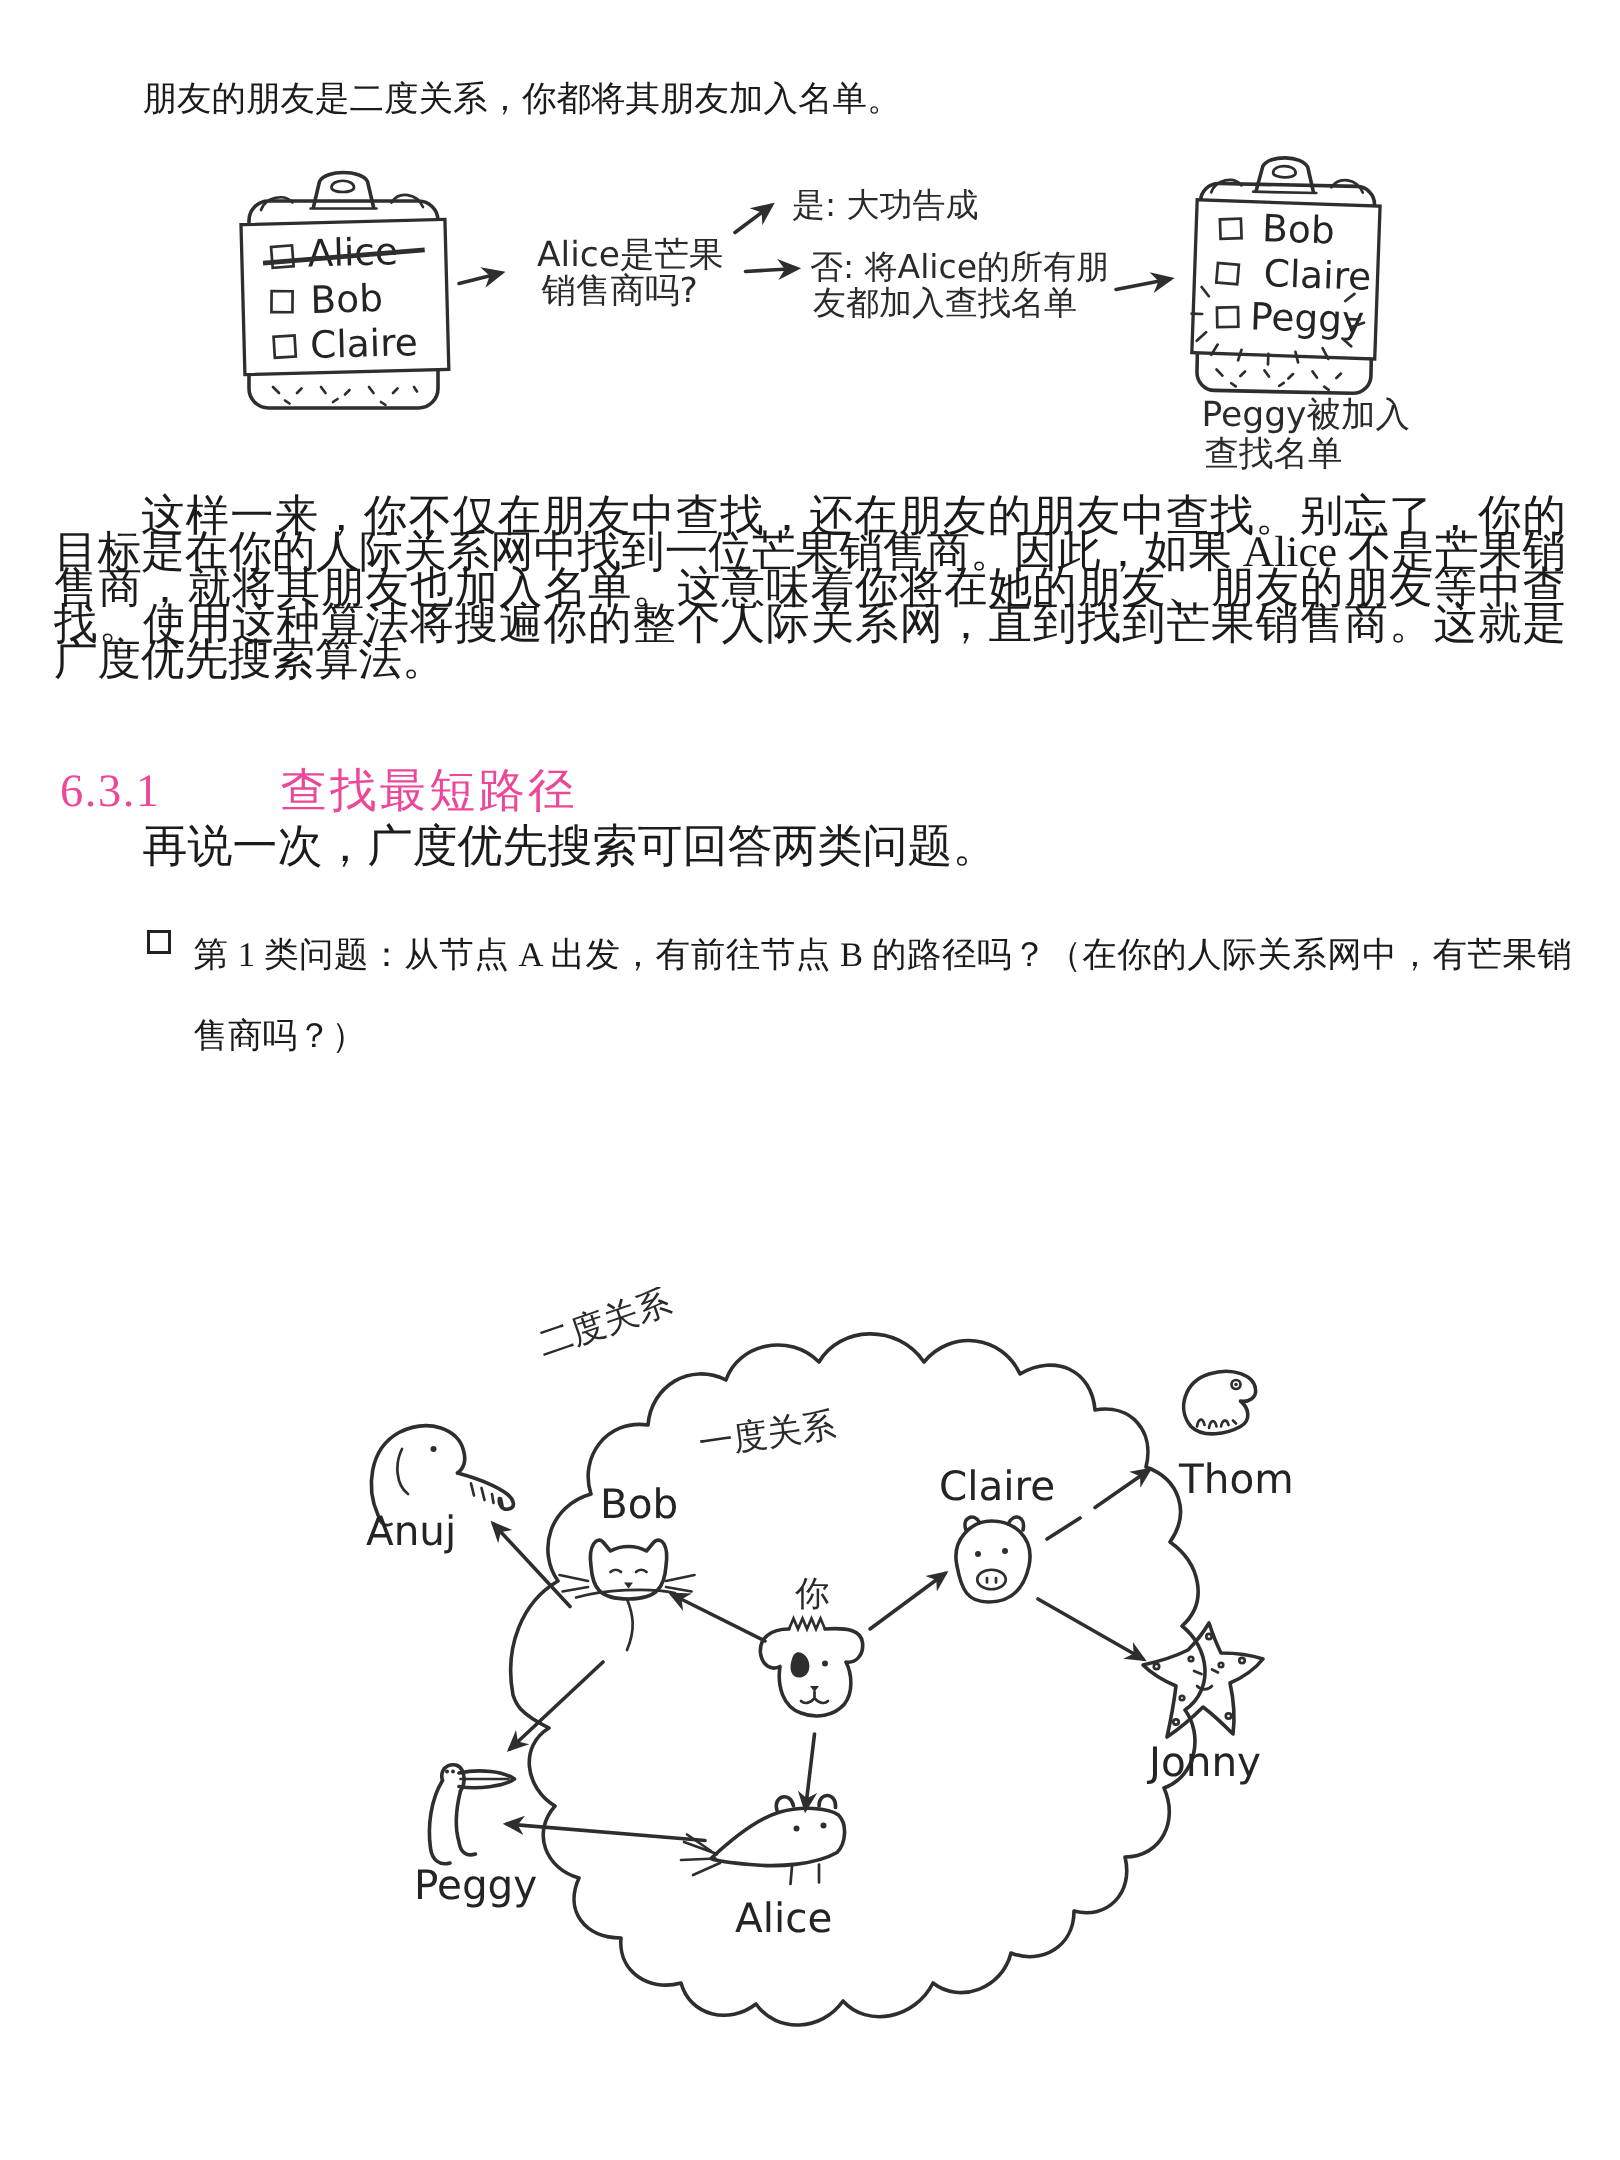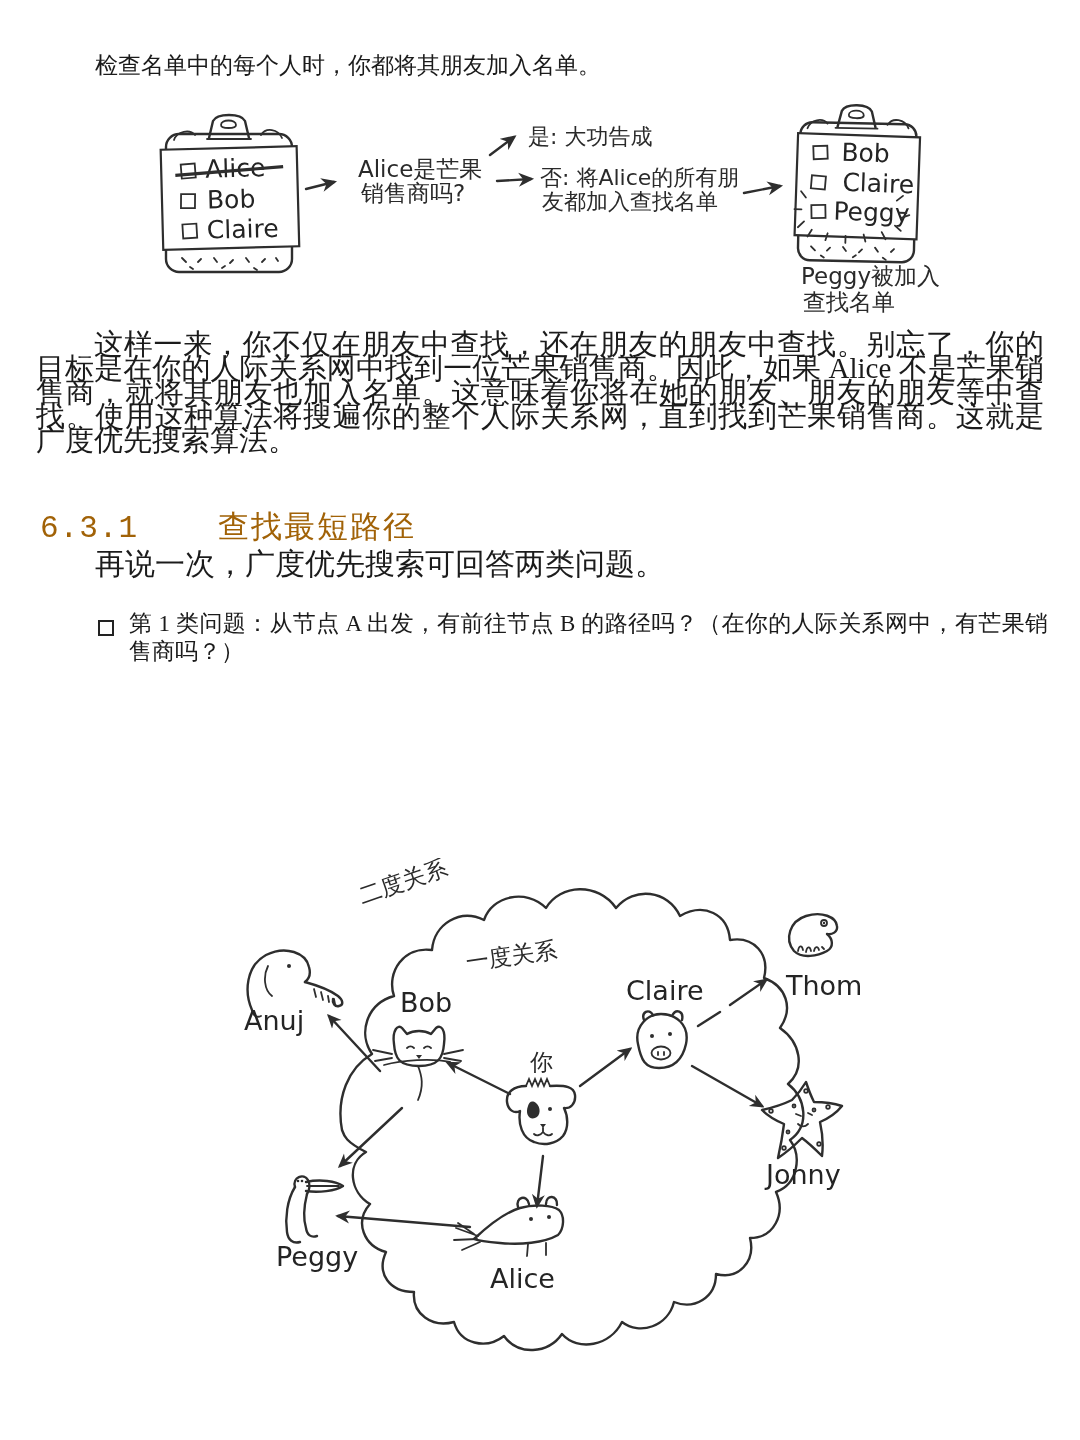--- a/index.html
+++ b/index.html
@@ -3,44 +3,44 @@
 <meta charset="utf-8">
 <style>
   html,body{margin:0;padding:0;background:#ffffff;}
   #page{position:relative;width:1080px;height:1440px;background:#fff;overflow:hidden;
         font-family:"Liberation Serif","DejaVu Serif",serif;color:#1b1b1b;}
   .body-text{font-size:29px;line-height:24px;text-align:justify;}
   .indent{text-indent:2em;}
   .intro{position:absolute;left:95px;top:50px;font-size:23px;}
   .illus1{position:absolute;left:140px;top:98px;}
   .para1{position:absolute;left:36px;top:332px;width:1008px;}
-  .heading{position:absolute;left:40px;top:506px;font-family:Liberation Mono, monospace;
-           font-size:31px;color:#a16207;font-weight:500;display:flex;align-items:baseline;}
+  .heading{position:absolute;left:40px;top:506px;font-family:Liberation Serif, serif;
+           font-size:31px;color:#ec4899;font-weight:500;display:flex;align-items:baseline;}
   .heading .num{letter-spacing:1px;}
   .heading .ttl{margin-left:80px;letter-spacing:2px;}
   .para2{position:absolute;left:95px;top:544px;font-size:30px;}
   .bullets{position:absolute;left:98px;top:610px;width:950px;}
-  .bullet-item{position:relative;padding-left:31px;font-size:23px;line-height:28px;text-align:justify;}
+  .bullet-item{position:relative;padding-left:31px;font-size:23px;line-height:54px;text-align:justify;}
   .bullet-glyph{position:absolute;left:0;top:10px;width:12px;height:12px;border:2px solid #222;
                 background:#fff;display:inline-block;}
   .para3{position:absolute;left:36px;top:774px;width:1008px;}
   .illus2{position:absolute;left:230px;top:858px;}
   svg{display:block;}
   .ink{stroke:#2e2e2e;fill:none;stroke-width:2.4;stroke-linecap:round;stroke-linejoin:round;}
   .ink-thin{stroke:#2e2e2e;fill:none;stroke-width:1.8;stroke-linecap:round;}
   .ink-fill{fill:#2e2e2e;stroke:none;}
   .hand{font-family:"DejaVu Sans",sans-serif;fill:#242424;}
   .hand-cjk{font-family:"DejaVu Sans",sans-serif;fill:#2a2a2a;}
 </style>
 </head>
 <body>
 
 <div id="page">
 
-  <div class="intro">检查名单中的每个人时，你都将其朋友加入名单。</div>
+  <div class="intro">朋友的朋友是二度关系，你都将其朋友加入名单。</div>
 
   <svg class="illus1" width="900" height="232" viewBox="0 0 900 232">
     <defs>
       <marker id="ah1" viewBox="0 0 10 10" refX="8" refY="5" markerWidth="6.5" markerHeight="6.5" orient="auto">
         <path d="M0,0.5 L10,5 L0,9.5 L3,5 Z" fill="#2e2e2e"></path>
       </marker>
     </defs>
 
     <g transform="translate(24,14)">
       <rect class="ink" x="2" y="22" width="126" height="138" rx="13"></rect>

